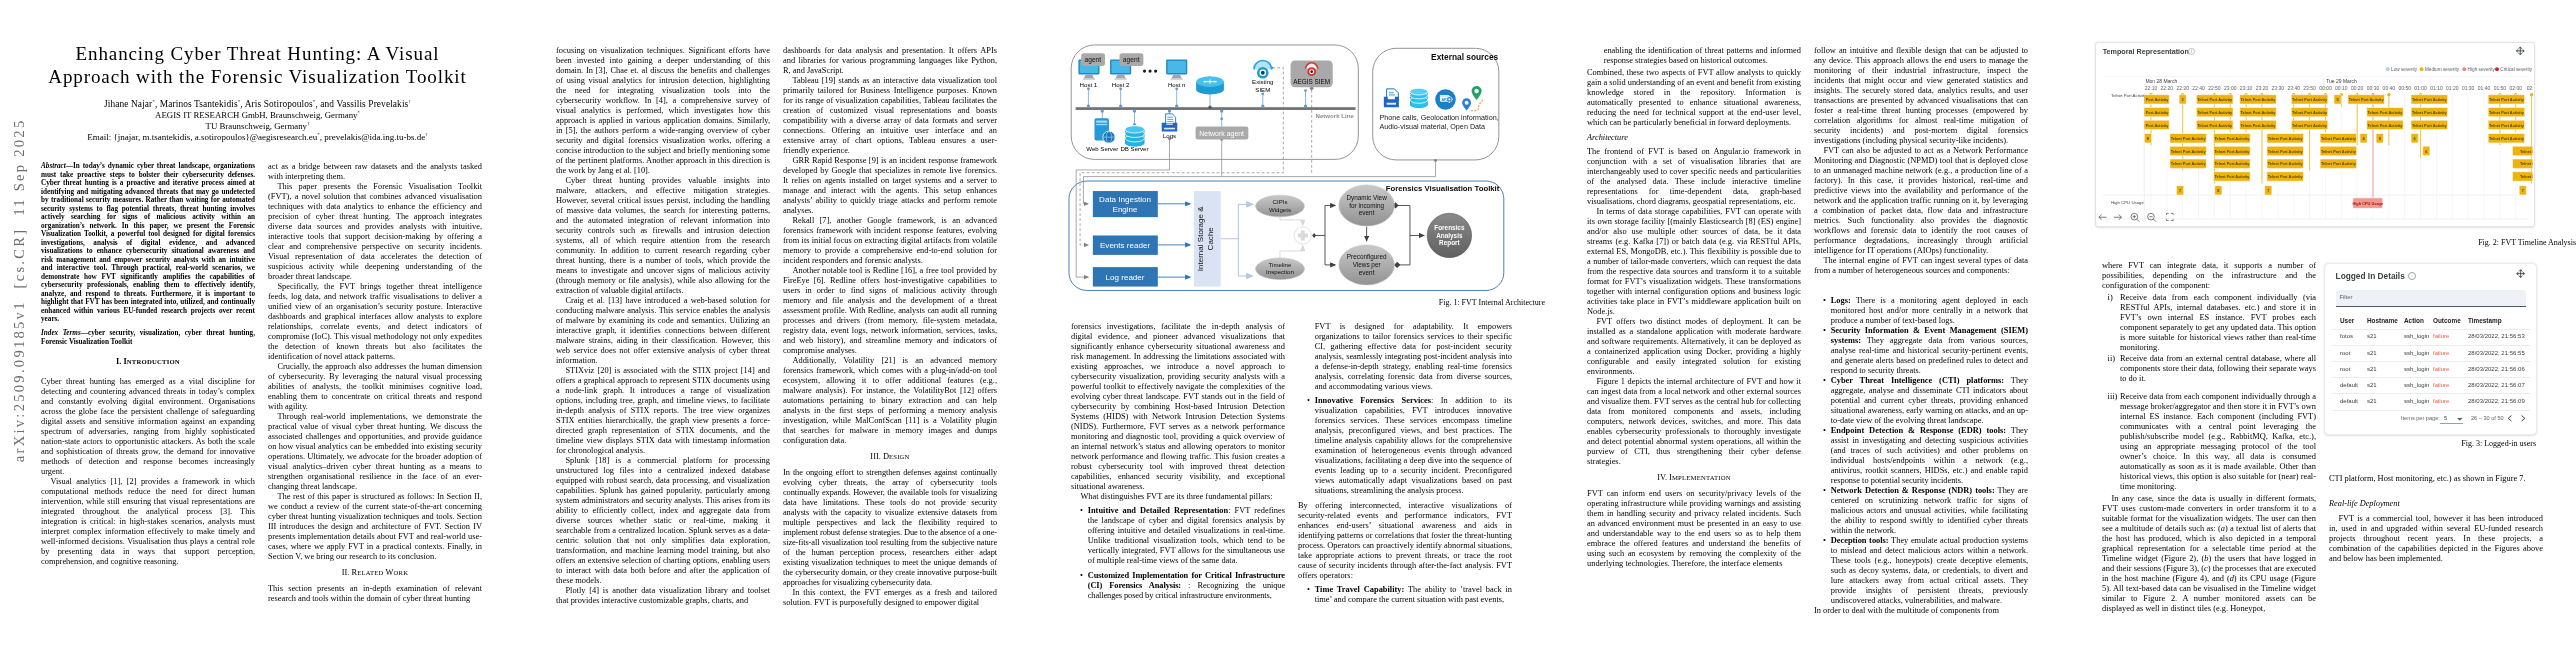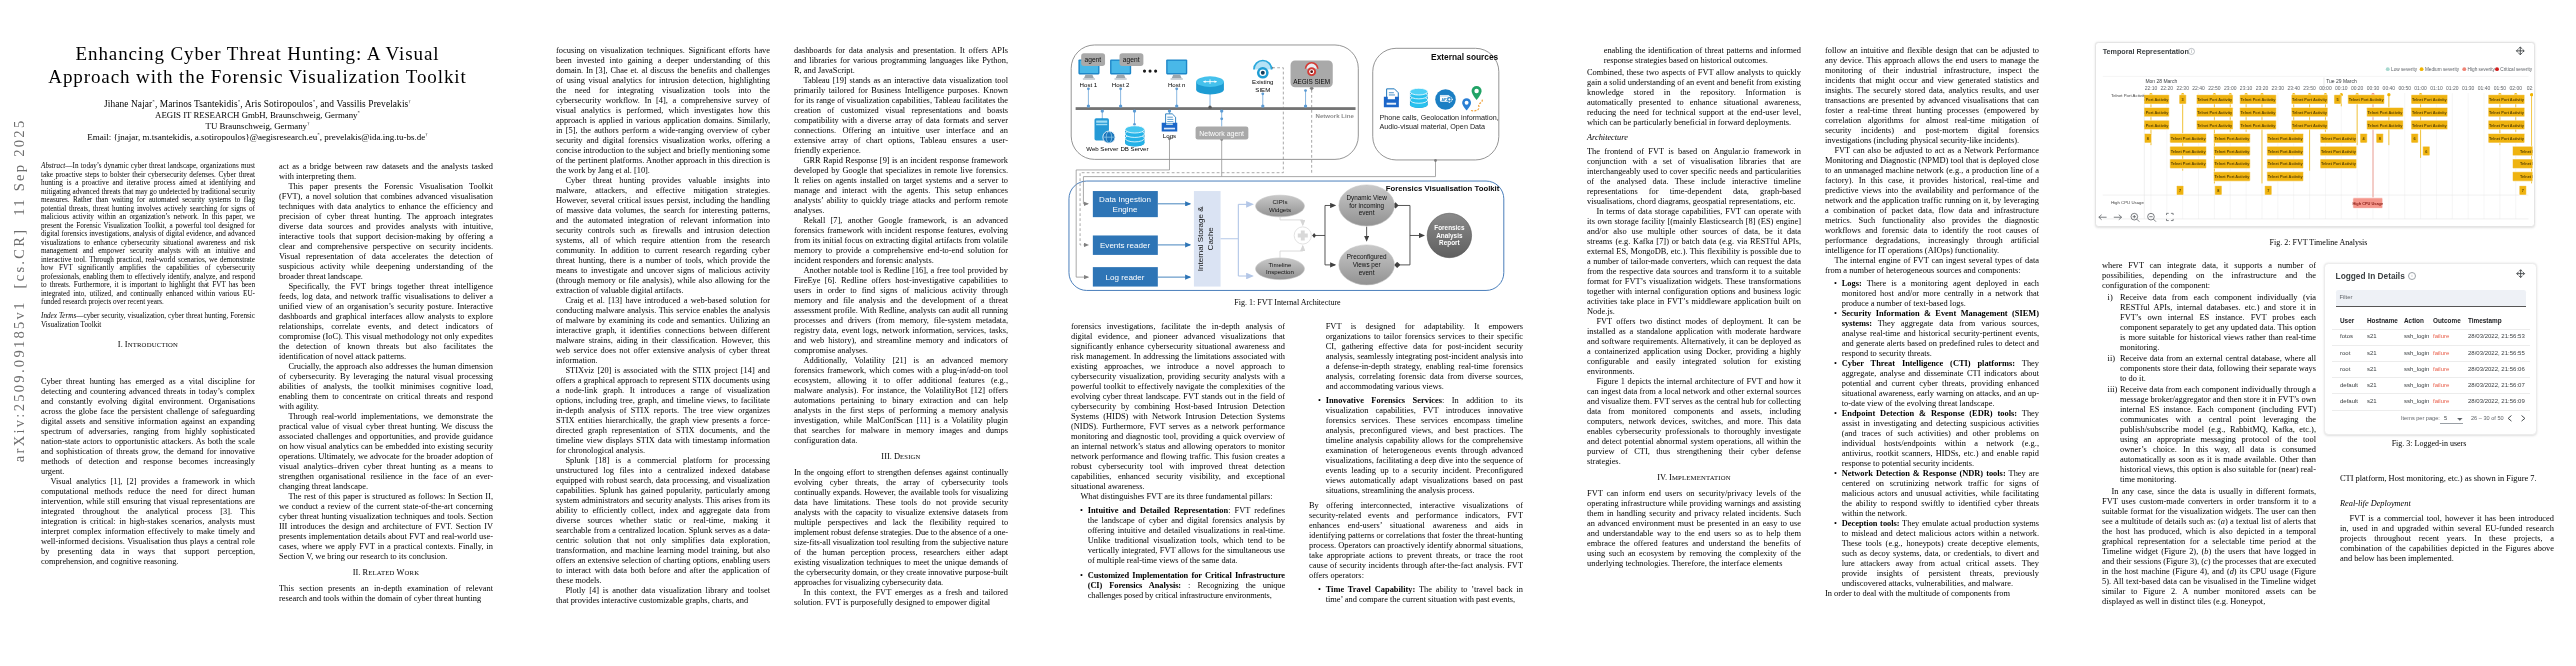--- a/index.html
+++ b/index.html
@@ -1,40 +1,40 @@
 <!DOCTYPE html>
 <html style="font-size:9px"><head>
 <meta charset="utf-8">
 <style>
 html,body{margin:0;padding:0;background:#fff;}
 body{width:2576px;height:667px;position:relative;font-family:"Liberation Serif",serif;color:#000;-webkit-font-smoothing:antialiased;}
 .page{position:absolute;top:0;width:515px;height:667px;overflow:hidden;}
 .col{position:absolute;width:214px;text-align:justify;font-size:8.4px;line-height:10px;}
 .c1{left:41px}
-.c2{left:279px}
+.c2{left:268px}
 .col p{margin:0;text-indent:9.4px;}
 .col p.f{text-indent:0;}
 .sec{text-align:center;text-indent:0;margin:6.1px 0 5.6px;font-size:8.4px;}
 .sc2{font-size:6.7px;letter-spacing:0.2px;}
 .subh{font-style:italic;text-align:left;text-indent:0;margin:5px 0 3.9px;font-size:8.3px;}
 ul.bl{margin:0;padding-left:16.7px;list-style:none;}
 ul.bl li{position:relative;}
 ul.bl li:before{content:"\2022";position:absolute;left:-7.8px;}
 .rl{position:relative;padding-left:18px;}
 .rl .m{position:absolute;left:5.6px;}
 .sans{font-family:"Liberation Sans",sans-serif;}
 
 .title{position:absolute;left:0;top:42px;width:515px;text-align:center;font-size:19px;line-height:23px;letter-spacing:0.9px;}
 .auth{position:absolute;left:0;top:99px;width:515px;text-align:center;font-size:9.4px;line-height:11px;letter-spacing:0.1px;}
 .affil{font-size:8.8px;letter-spacing:0;}
 .arxiv{position:absolute;left:-154px;top:282px;width:346px;height:16.7px;transform:rotate(-90deg);font-size:14.5px;color:#6e6e6e;text-align:center;letter-spacing:2.3px;white-space:nowrap;}
-.abs{font-weight:normal;font-size:7.2px;line-height:8.5px;}
+.abs{font-weight:bold;font-size:7.2px;line-height:8.5px;}
 .abs p{text-indent:9px;}
 sup{font-size:5px;vertical-align:super;line-height:0;}
-.cap{position:absolute;text-align:center;font-size:8px;}
+.cap{position:absolute;text-align:right;font-size:8px;}
 </style>
 </head>
 <body>
 <div class="page" id="pg1" style="left:0">
 <div class="arxiv">arXiv:2509.09185v1&nbsp; [cs.CR]&nbsp; 11 Sep 2025</div>
 <div class="title">Enhancing Cyber Threat Hunting: A Visual<br>Approach with the Forensic Visualization Toolkit</div>
 <div class="auth">Jihane Najar<sup>*</sup>, Marinos Tsantekidis<sup>*</sup>, Aris Sotiropoulos<sup>*</sup>, and Vassilis Prevelakis<sup>†</sup><br>
 <span class="affil">AEGIS IT RESEARCH GmbH, Braunschweig, Germany<sup>*</sup><br>
 TU Braunschweig, Germany<sup>†</sup><br>
 <span style="font-size:9px">Email: {jnajar, m.tsantekidis, a.sotiropoulos}@aegisresearch.eu<sup>*</sup>, prevelakis@ida.ing.tu-bs.de<sup>†</sup></span></span></div>
@@ -390,21 +390,21 @@
 <p>In terms of data storage capabilities, FVT can operate with its own storage facility [(mainly Elasticsearch [8] (ES) engine] and/or also use multiple other sources of data, be it data streams (e.g. Kafka [7]) or batch data (e.g. via RESTful APIs, external ES, MongoDB, etc.). This flexibility is possible due to a number of tailor-made converters, which can request the data from the respective data sources and transform it to a suitable format for FVT’s visualization widgets. These transformations together with internal configuration options and business logic activities take place in FVT’s middleware application built on Node.js.</p>
 <p>FVT offers two distinct modes of deployment. It can be installed as a standalone application with moderate hardware and software requirements. Alternatively, it can be deployed as a containerized application using Docker, providing a highly configurable and easily integrated solution for existing environments.</p>
 <p>Figure 1 depicts the internal architecture of FVT and how it can ingest data from a local network and other external sources and visualize them. FVT serves as the central hub for collecting data from monitored components and assets, including computers, network devices, switches, and more. This data enables cybersecurity professionals to thoroughly investigate and detect potential abnormal system operations, all within the purview of CTI, thus strengthening their cyber defense strategies.</p>
 <div class="sec">IV. I<span class="sc2">MPLEMENTATION</span></div>
 <p class="f">FVT can inform end users on security/privacy levels of the operating infrastructure while providing warnings and assisting them in handling security and privacy related incidents. Such an advanced environment must be presented in an easy to use and understandable way to the end users so as to help them embrace the offered features and understand the benefits of using such an ecosystem by removing the complexity of the underlying technologies. Therefore, the interface elements</p>
 </div>
 <div class="col c2" style="top:46px">
 <p class="f">follow an intuitive and flexible design that can be adjusted to any device. This approach allows the end users to manage the monitoring of their industrial infrastructure, inspect the incidents that might occur and view generated statistics and insights. The securely stored data, analytics results, and user transactions are presented by advanced visualisations that can foster a real-time threat hunting processes (empowered by correlation algorithms for almost real-time mitigation of security incidents) and post-mortem digital forensics investigations (including physical security-like incidents).</p>
 <p>FVT can also be adjusted to act as a Network Performance Monitoring and Diagnostic (NPMD) tool that is deployed close to an unmanaged machine network (e.g., a production line of a factory). In this case, it provides historical, real-time and predictive views into the availability and performance of the network and the application traffic running on it, by leveraging a combination of packet data, flow data and infrastructure metrics. Such functionality also provides the diagnostic workflows and forensic data to identify the root causes of performance degradations, increasingly through artificial intelligence for IT operations (AIOps) functionality.</p>
 <p>The internal engine of FVT can ingest several types of data from a number of heterogeneous sources and components:</p>
-<ul class="bl" style="margin-top:3px">
+<ul class="bl" style="margin-top:20px">
 <li><b>Logs:</b> There is a monitoring agent deployed in each monitored host and/or more centrally in a network that produce a number of text-based logs.</li>
 <li><b>Security Information &amp; Event Management (SIEM) systems:</b> They aggregate data from various sources, analyse real-time and historical security-pertinent events, and generate alerts based on predefined rules to detect and respond to security threats.</li>
 <li><b>Cyber Threat Intelligence (CTI) platforms:</b> They aggregate, analyse and disseminate CTI indicators about potential and current cyber threats, providing enhanced situational awareness, early warning on attacks, and an up-to-date view of the evolving threat landscape.</li>
 <li><b>Endpoint Detection &amp; Response (EDR) tools:</b> They assist in investigating and detecting suspicious activities (and traces of such activities) and other problems on individual hosts/endpoints within a network (e.g., antivirus, rootkit scanners, HIDSs, etc.) and enable rapid response to potential security incidents.</li>
 <li><b>Network Detection &amp; Response (NDR) tools:</b> They are centered on scrutinizing network traffic for signs of malicious actors and unusual activities, while facilitating the ability to respond swiftly to identified cyber threats within the network.</li>
 <li><b>Deception tools:</b> They emulate actual production systems to mislead and detect malicious actors within a network. These tools (e.g., honeypots) create deceptive elements, such as decoy systems, data, or credentials, to divert and lure attackers away from actual critical assets. They provide insights of persistent threats, previously undiscovered attacks, vulnerabilities, and malware.</li>
 </ul>
 <p class="f">In order to deal with the multitude of components from</p>
 </div>
 </div>
@@ -774,21 +774,21 @@
 <circle cx="100" cy="315" r="6"></circle>
         <line x1="104.5" y1="319.5" x2="109" y2="324"></line>
         <line x1="97" y1="315" x2="103" y2="315"></line>
 <path d="M128,312 v-3 h4 M136,309 h4 v3 M140,319 v3 h-4 M128,319 v3 h4" stroke-width="1.4"></path>
 </g>
 </svg>
 <div class="cap" style="left:0;top:238px;width:515px;">Fig. 2: FVT Timeline Analysis</div>
 <div class="col c1" style="top:261px">
 <p class="f">where FVT can integrate data, it supports a number of possibilities, depending on the infrastructure and the configuration of the component:</p>
 <div class="rl" style="margin-top:2.2px;margin-bottom:0.6px"><span class="m">i)</span>Receive data from each component individually (via RESTful APIs, internal databases. etc.) and store it in FVT’s own internal ES instance. FVT probes each component separately to get any updated data. This option is more suitable for historical views rather than real-time monitoring.</div>
-<div class="rl" style="margin-bottom:1px"><span class="m">ii)</span>Receive data from an external central database, where all components store their data, following their separate ways to do it.</div>
+<div class="rl" style="margin-bottom:8px"><span class="m">ii)</span>Receive data from an external central database, where all components store their data, following their separate ways to do it.</div>
 <div class="rl"><span class="m">iii)</span>Receive data from each component individually through a message broker/aggregator and then store it in FVT’s own internal ES instance. Each component (including FVT) communicates with a central point leveraging the publish/subscribe model (e.g., RabbitMQ, Kafka, etc.), using an appropriate messaging protocol of the tool owner’s choice. In this way, all data is consumed automatically as soon as it is made available. Other than historical views, this option is also suitable for (near) real-time monitoring.</div>
 <p style="margin-top:2.2px">In any case, since the data is usually in different formats, FVT uses custom-made converters in order transform it to a suitable format for the visualization widgets. The user can then see a multitude of details such as: (<i>a</i>) a textual list of alerts that the host has produced, which is also depicted in a temporal graphical representation for a selectable time period at the Timeline widget (Figure 2), (<i>b</i>) the users that have logged in and their sessions (Figure 3), (<i>c</i>) the processes that are executed in the host machine (Figure 4), and (<i>d</i>) its CPU usage (Figure 5). All text-based data can be visualised in the Timeline widget similar to Figure 2. A number monitored assets can be displayed as well in distinct tiles (e.g. Honeypot,</p>
 </div>
 <div class="sans" style="position:absolute;left:263px;top:263px;width:211px;height:170px;background:#fff;border:0.6px solid #ececec;border-radius:4.4px;box-shadow:0 0.6px 2.2px rgba(0,0,0,0.13);">
 <div style="position:absolute;left:10.6px;top:6.7px;font-size:8.3px;font-weight:bold;color:#3c4043;">Logged In Details</div>
 <div style="position:absolute;left:83px;top:8.3px;width:6.1px;height:6.1px;border:0.7px solid #9aa0a6;border-radius:50%;font-size:4.4px;color:#9aa0a6;text-align:center;line-height:6.1px;">i</div>
 <svg width="13.3" height="13.3" style="position:absolute;left:189px;top:3.3px" viewBox="0 0 24 24">
         <g transform="translate(12,12)" stroke="#3c4043" stroke-width="1.6" fill="none">
           <line x1="-7" y1="0" x2="7" y2="0"></line>
           <line x1="0" y1="-7" x2="0" y2="7"></line>

